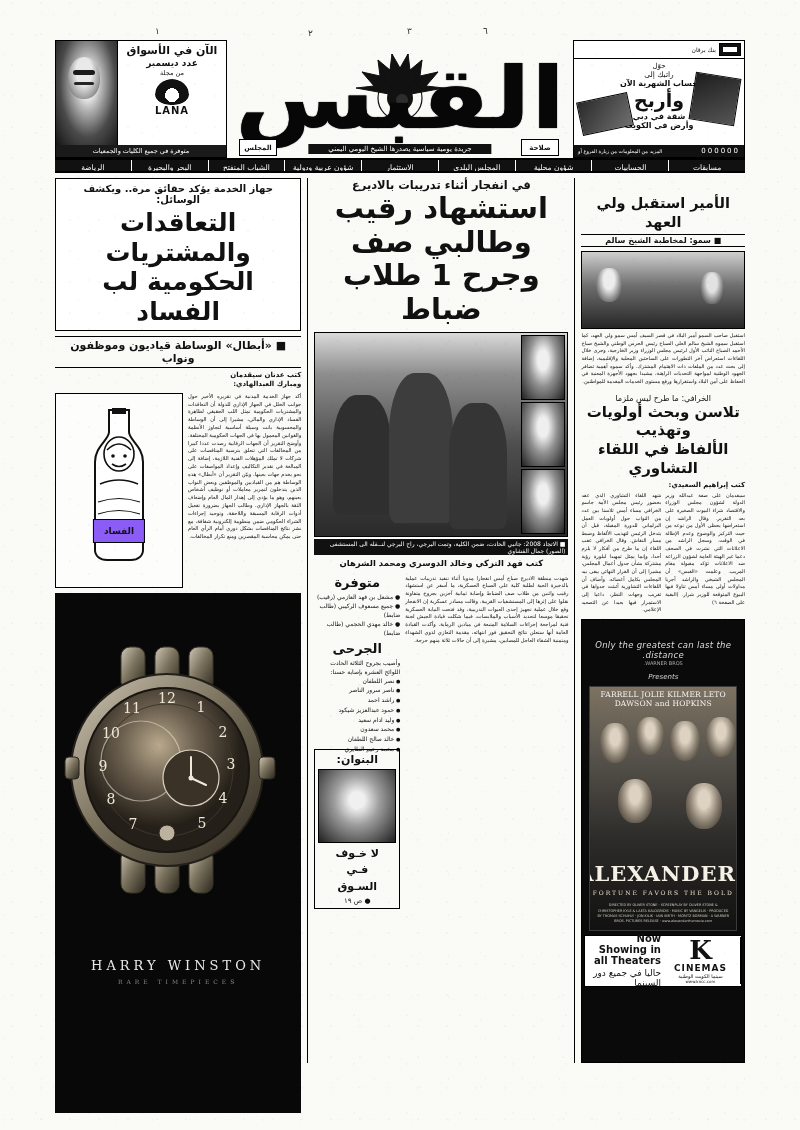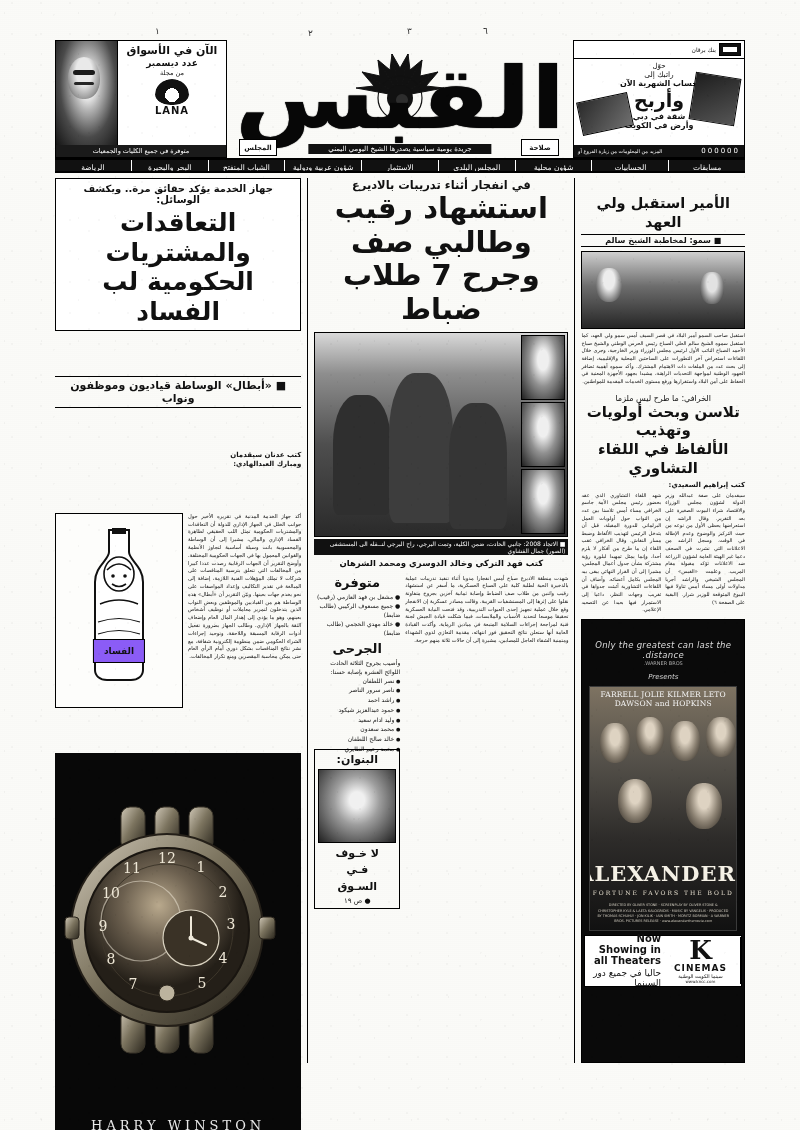--- a/index.html
+++ b/index.html
@@ -129,21 +129,21 @@
     background:#111; height:15px; margin-bottom:5px;
   }
   .navbar .nv {
     flex:1; color:#fff; font-size:7.5px; text-align:center; line-height:15px;
     border-left:1px solid #fff; white-space:nowrap; overflow:hidden;
   }
   .navbar .nv:last-child { border-left:none; }
 
   
   .grid { display:flex; gap:6px; height:885px; }
-  .col-l { width:250px; display:flex; flex-direction:column;gap:40px; }
+  .col-l { width:250px; display:flex; flex-direction:column; }
   .col-c { width:258px; display:flex; flex-direction:column; }
   .col-r { width:166px; display:flex; flex-direction:column; }
   .rule-v { width:1px; background:#000; }
 
   
   .box { border:1px solid #000; padding:4px; background:#fff; }
   .kicker { font-size:10px; text-align:center; font-weight:bold; margin-bottom:3px; }
   .hl-left {
     font-size:25px; font-weight:bold; text-align:center; line-height:1.18;
     letter-spacing:-1px;
@@ -442,21 +442,21 @@
         <div class="hw-sub">RARE TIMEPIECES</div>
       </div>
     </div>
 
     <div class="rule-v"></div>
 
     <div class="col-c rtl">
       <div>
         <div class="hl-kicker-c">في انفجار أثناء تدريبات بالاديرع</div>
         <div class="hl-center">استشهاد رقيب وطالبي صف</div>
-        <div class="hl-center">وجرح 7 طلاب ضباط</div>
+        <div class="hl-center">وجرح 1 طلاب ضباط</div>
       </div>
 
       <div class="photo-main">
         <div class="pm-figure" style="left:18px;top:62px;width:58px;height:120px;"></div>
         <div class="pm-figure" style="left:74px;top:40px;width:64px;height:150px;background:#3d3d3d;"></div>
         <div class="pm-figure" style="left:134px;top:70px;width:58px;height:126px;background:#353535;"></div>
         <div class="pm-insets">
           <div class="pm-inset"></div>
           <div class="pm-inset"></div>
           <div class="pm-inset"></div>

